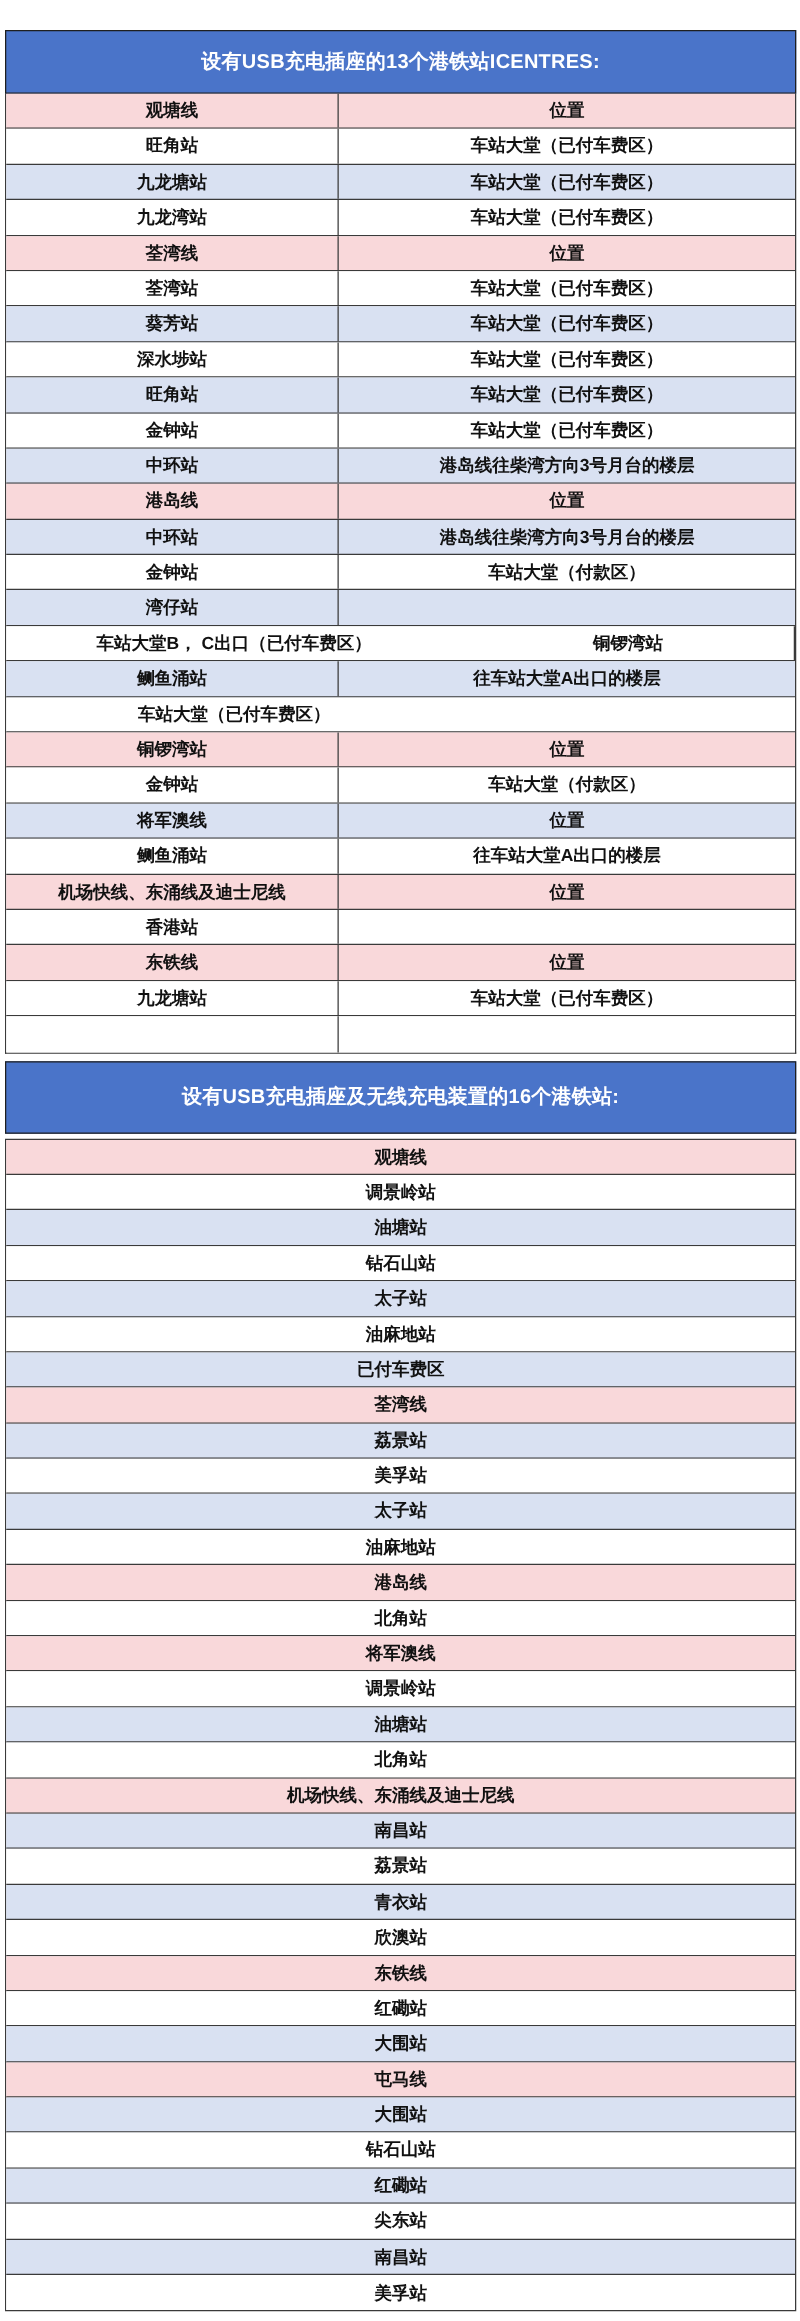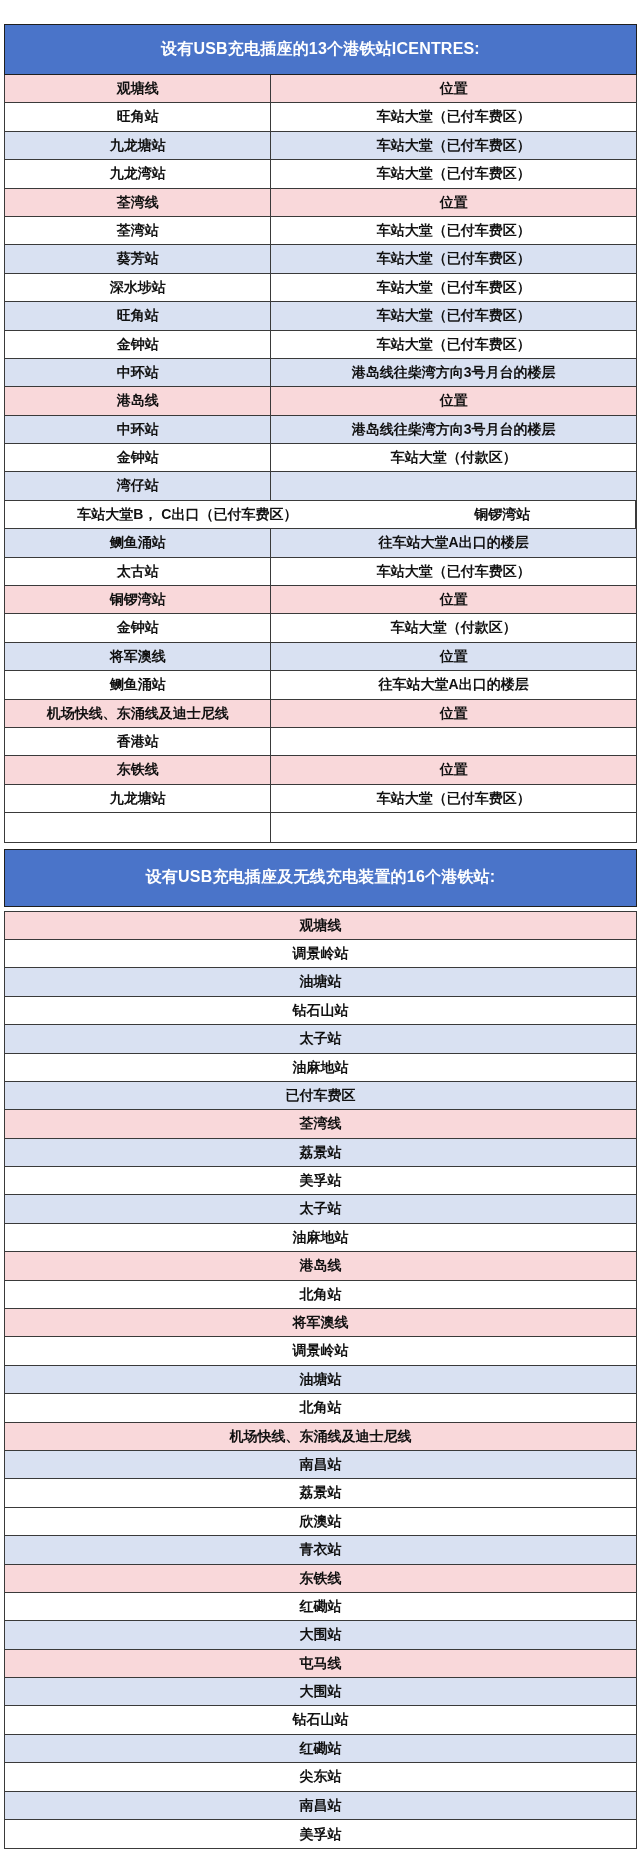--- a/index.html
+++ b/index.html
@@ -135,21 +135,20 @@
         </div>
         <div class="row white">
           <div class="cell col-location">车站大堂B， C出口（已付车费区）</div>
           <div class="cell col-station">铜锣湾站</div>
         </div>
         <div class="row blue">
           <div class="cell col-station">鲗鱼涌站</div>
           <div class="cell col-location">往车站大堂A出口的楼层</div>
         </div>
         <div class="row white">
-          <div class="cell col-station">太古站</div>
           <div class="cell col-location">车站大堂（已付车费区）</div>
         </div>
         <div class="row pink">
           <div class="cell col-station">铜锣湾站</div>
           <div class="cell col-location">位置</div>
         </div>
         <div class="row white">
           <div class="cell col-station">金钟站</div>
           <div class="cell col-location">车站大堂（付款区）</div>
         </div>
@@ -242,25 +241,25 @@
         </div>
         <div class="row pink">
           <div class="cell col-full">机场快线、东涌线及迪士尼线</div>
         </div>
         <div class="row blue">
           <div class="cell col-full">南昌站</div>
         </div>
         <div class="row white">
           <div class="cell col-full">荔景站</div>
         </div>
+        <div class="row blue">
+          <div class="cell col-full">青衣站</div>
+        </div>
         <div class="row white">
           <div class="cell col-full">欣澳站</div>
-        </div>
-        <div class="row blue">
-          <div class="cell col-full">青衣站</div>
         </div>
         <div class="row pink">
           <div class="cell col-full">东铁线</div>
         </div>
         <div class="row white">
           <div class="cell col-full">红磡站</div>
         </div>
         <div class="row blue">
           <div class="cell col-full">大围站</div>
         </div>

